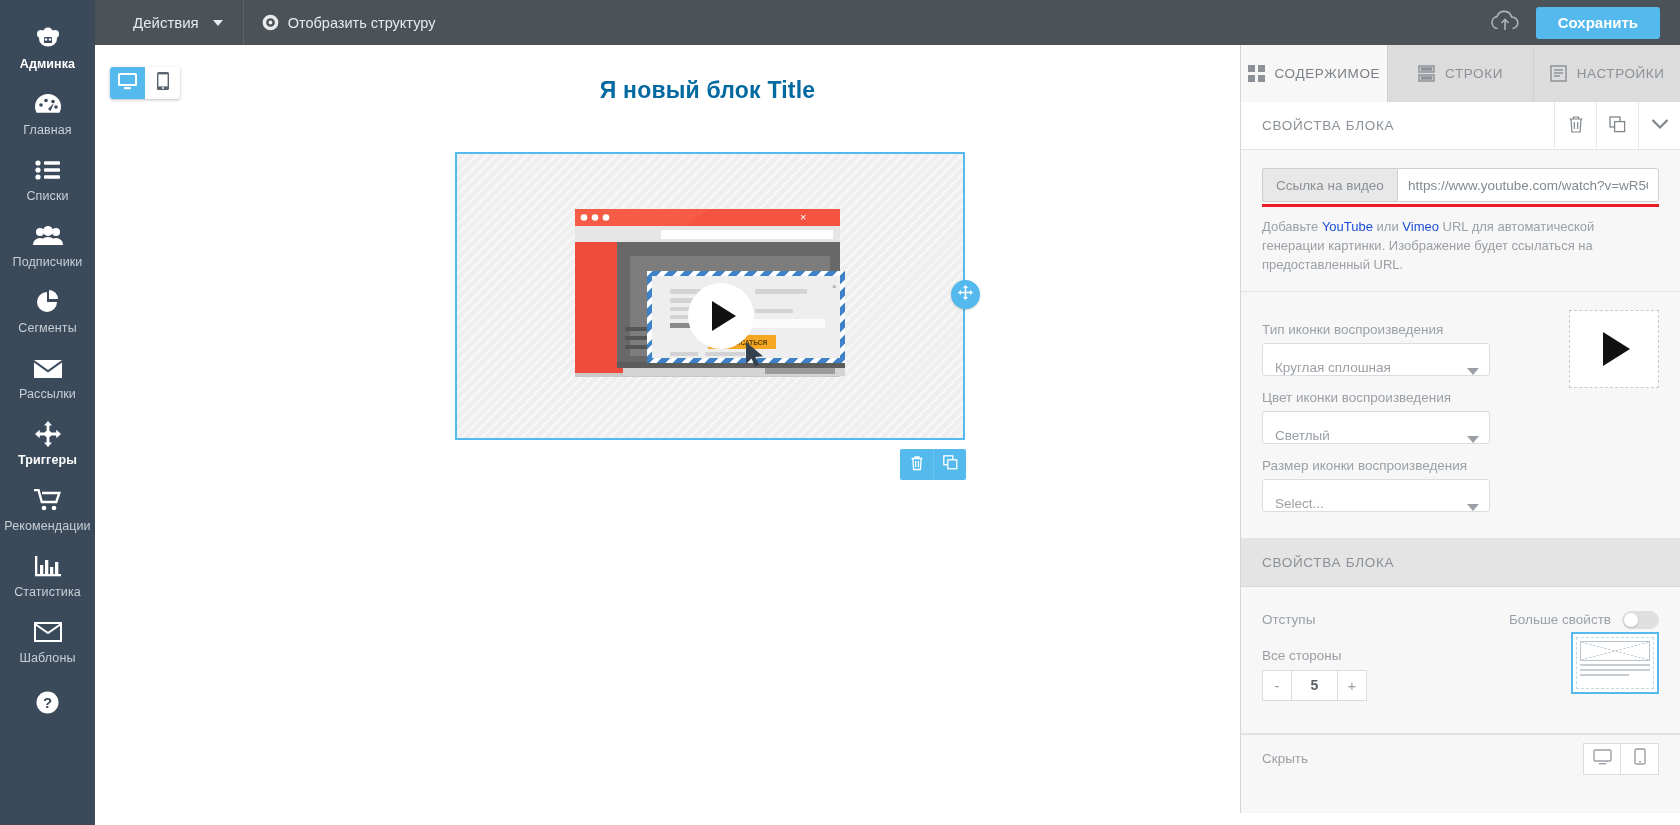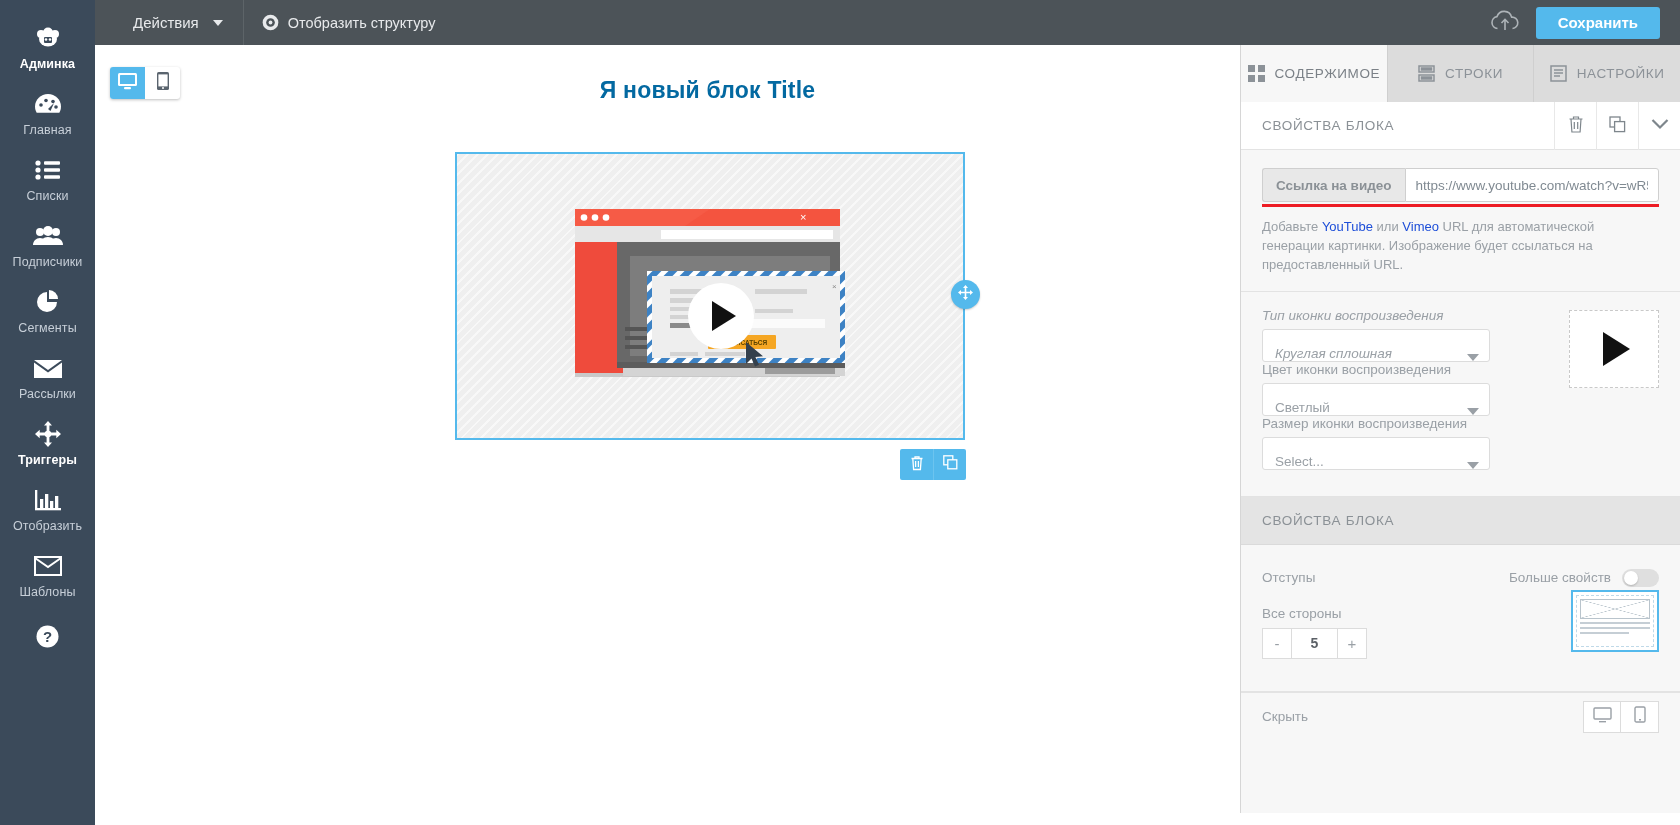--- a/index.html
+++ b/index.html
@@ -116,34 +116,34 @@
     width:42px; height:48px; display:flex;align-items:center;justify-content:center;
     border-left:1px solid #e8e8e8; cursor:pointer;
   }
 
   .sec-body { padding:18px 21px 22px 21px; background:#f7f7f7; border-bottom:1px solid #e3e3e3; }
 
   .url-row { display:flex; height:34px; position:relative; }
   .url-label {
     background:#e8e8e8; border:1px solid #cfcfcf; border-right:none;
     border-radius:3px 0 0 3px; padding:1px 13px; display:flex;align-items:center;
-    font-size:13.5px; color:#8b9196; white-space:nowrap;font-weight:bold;
+    font-size:13.5px; color:#8b9196; white-space:nowrap;
   }
   .url-input {
     flex:1 1 auto; border:1px solid #cfcfcf; border-radius:0 3px 3px 0;
     background:#fff; font-size:13.5px; color:#808a92; padding:0 10px;
     font-family:inherit; outline:none; min-width:0;
   }
   .red-underline { height:3px; background:#ed1c24; margin-top:2px; margin-left:0; }
 
   .hint { margin-top:11px; font-size:13px; line-height:1.45; color:#9aa0a6; }
   .hint a { color:#1d4ed8; text-decoration:none; }
 
-  .field { }
-  .field:first-child { margin-top:0;font-style:italic; }
+  .field { margin-top:14px; }
+  .field:first-child { margin-top:14px; }
   .flabel { font-size:13.5px; color:#9aa0a6; margin-bottom:6px; }
   .select {
     width:228px; height:33px; background:#fff; border:1px solid #dcdcdc; border-radius:3px;
     display:flex; align-items:flex-end; padding:0 10px 0 12px;
     font-size:13.5px; color:#9aa0a6; cursor:pointer; position:relative;
   }
   .select .sv { flex:1 1 auto; }
   .chev { width:0;height:0;border-left:6px solid transparent;border-right:6px solid transparent;border-top:7px solid #9aa0a6; }
 
   .preview-icon {
@@ -289,35 +289,47 @@
         <svg width="26" height="26" viewBox="0 0 26 26">
             <g fill="#fff">
           <path d="M13 0l4 4.5h-2.6v6.9h6.9V8.8L26 13l-4.7 4.2v-2.6h-6.9v6.9H17L13 26l-4-4.5h2.6v-6.9H4.7v2.6L0 13l4.7-4.2v2.6h6.9V4.5H9z"></path>
           <circle cx="13" cy="13" r="3.3"></circle>
         </g>
           </svg>
       </span>
       <span class="nav-label">Триггеры</span>
     </a>
 
+    <a class="nav-item">
+      <span class="ico">
+        <svg width="28" height="22" viewBox="0 0 28 22">
+            <g fill="#fff">
+          <path d="M0 1h4.5l3.3 12h14.5l3-9H8" stroke="#fff" stroke-width="2.4" fill="none"></path>
+          <circle cx="10" cy="19" r="2.3"></circle>
+              <circle cx="20" cy="19" r="2.3"></circle>
+        </g>
+          </svg>
+      </span>
+      <span class="nav-label">Рекомендации</span>
+    </a>
 
     <a class="nav-item">
       <span class="ico">
         <svg width="26" height="21" viewBox="0 0 26 21">
             <g fill="#fff">
           <rect x="0" y="0" width="2.3" height="19"></rect>
               <rect x="0" y="18" width="26" height="2.3"></rect>
           <rect x="5" y="9" width="3.3" height="9"></rect>
               <rect x="10" y="4" width="3.3" height="14"></rect>
           <rect x="15" y="11" width="3.3" height="7"></rect>
               <rect x="20" y="6" width="3.3" height="12"></rect>
         </g>
           </svg>
       </span>
-      <span class="nav-label">Отобразить</span>
+      <span class="nav-label">Статистика</span>
     </a>
 
     <a class="nav-item">
       <span class="ico">
         <svg width="28" height="20" viewBox="0 0 28 20">
             <g fill="none" stroke="#fff" stroke-width="2">
           <rect x="1" y="1" width="26" height="18"></rect>
               <path d="M1 2l13 9 13-9"></path>
         </g>
           </svg>

